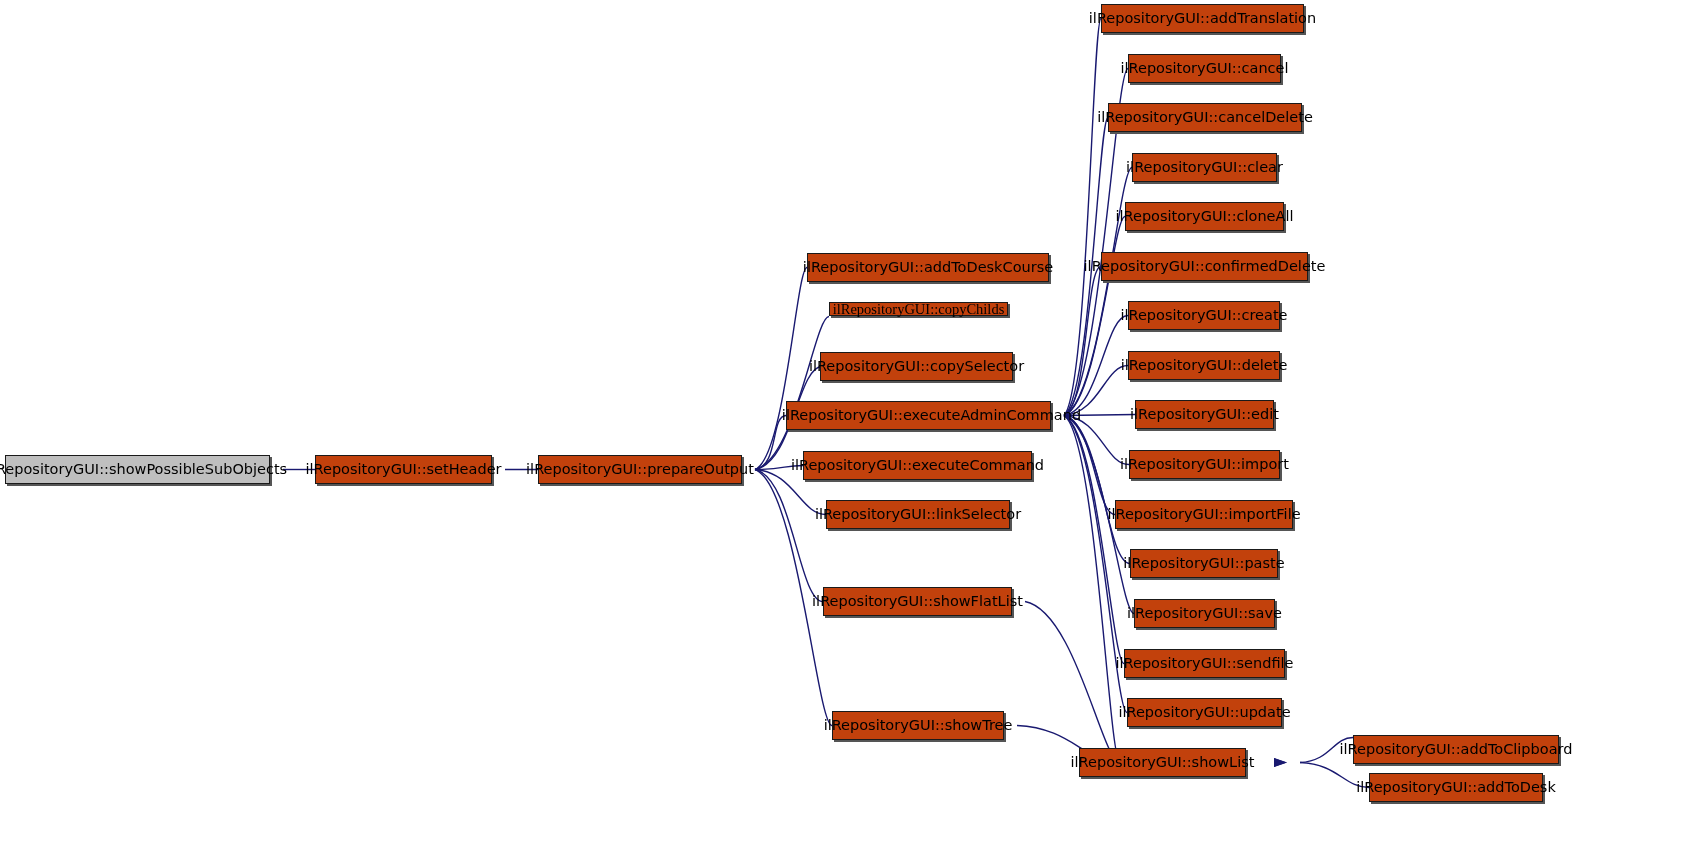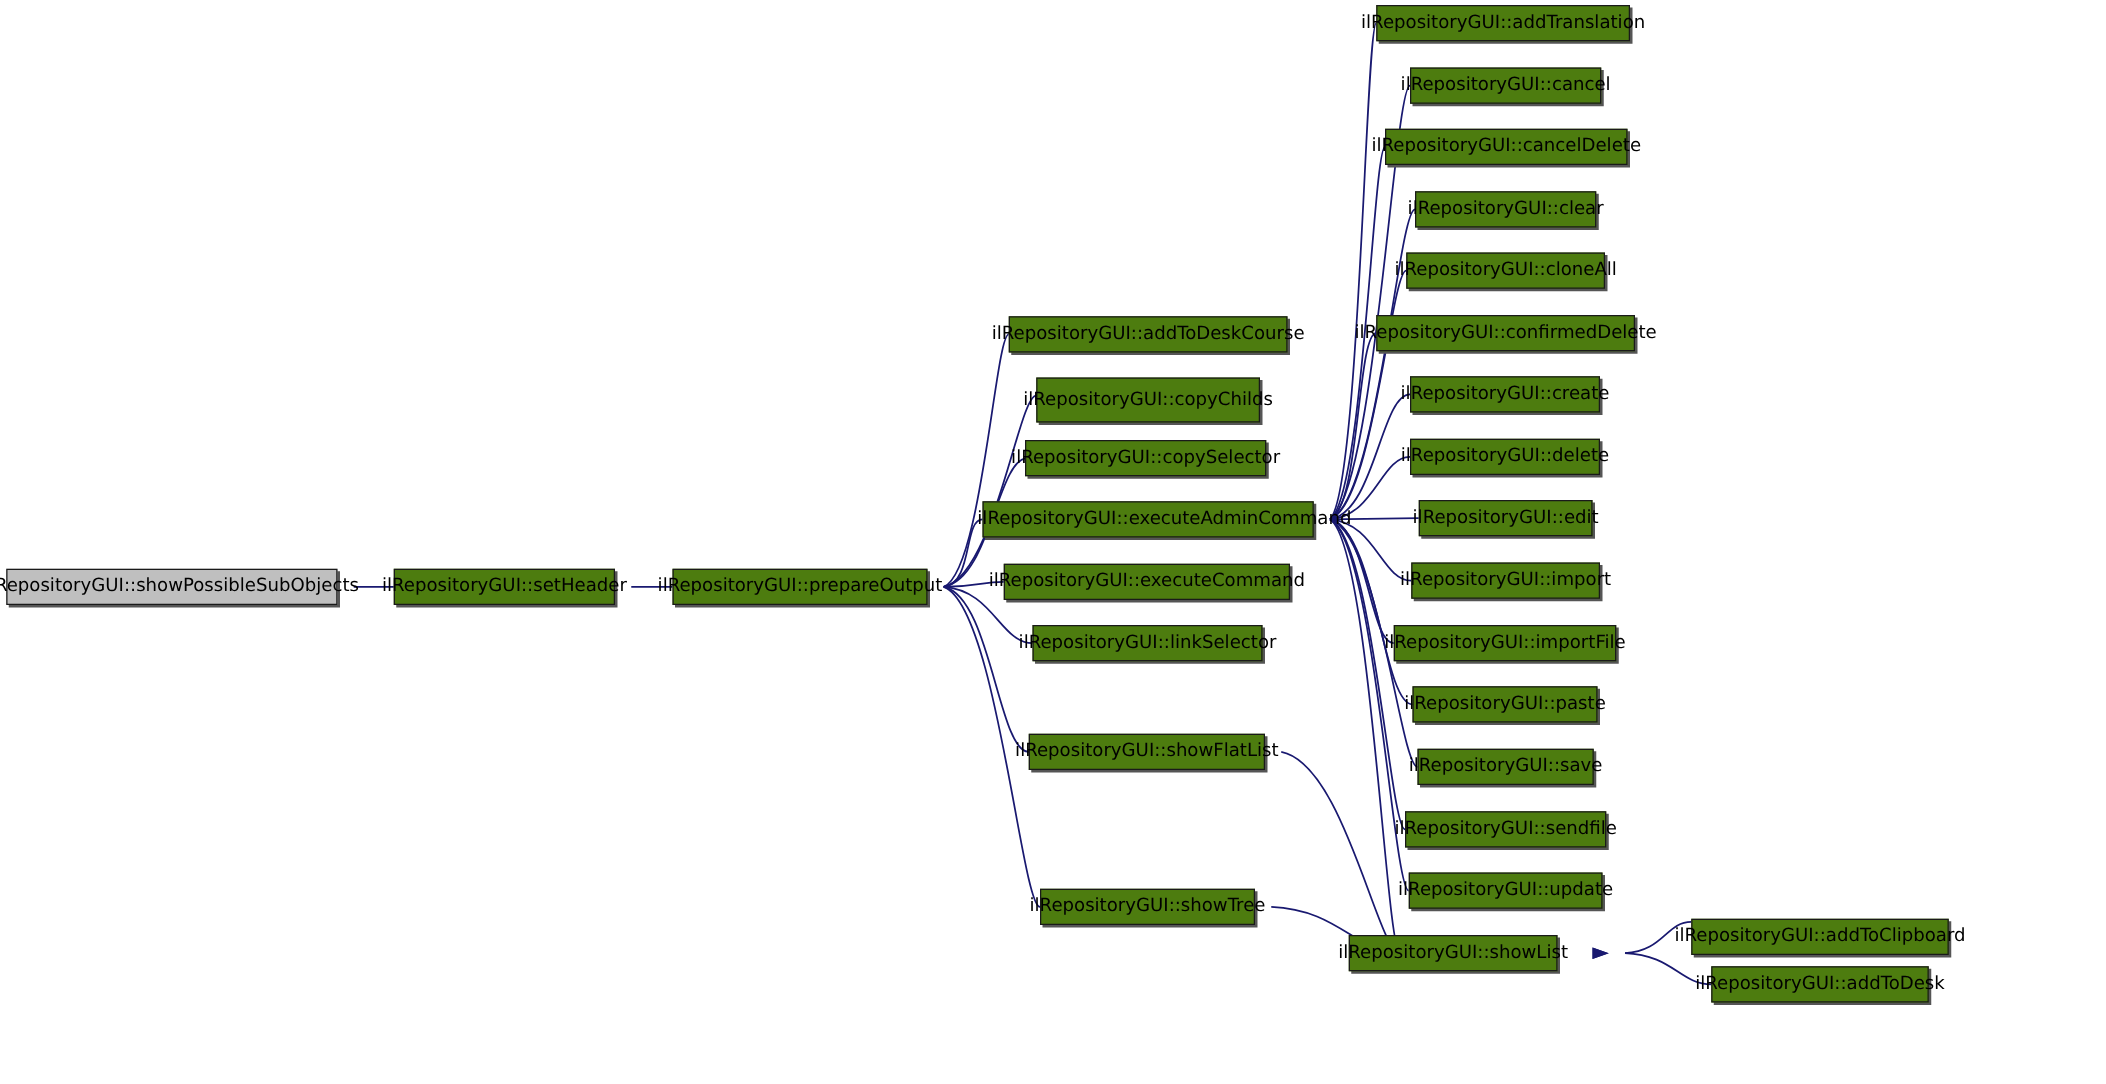--- a/index.html
+++ b/index.html
@@ -1,20 +1,20 @@
 <!DOCTYPE html>
 <html><head>
 <meta charset="utf-8">
 <title>Call Graph</title>
 <style>
   html,body{margin:0;padding:0;background:#ffffff;}
   body{font-family:"DejaVu Sans","Liberation Sans",sans-serif;}
   #graph{position:relative;width:1685px;height:867px;background:#ffffff;overflow:hidden;}
   #edges{position:absolute;left:0;top:0;width:1685px;height:867px;pointer-events:none;}
-  .node{position:absolute;box-sizing:border-box;background:#4d7c0f;border:1px solid #1a1a1a;
+  .node{position:absolute;box-sizing:border-box;background:#c2410c;border:1px solid #1a1a1a;
         display:flex;align-items:center;justify-content:center;white-space:nowrap;
         font-size:14.5px;color:#000000;letter-spacing:0px;}
   .node .lbl{line-height:1;padding:0 7px;}
   .node.shadow{box-shadow:2px 2px 0 0 #555555;}
   .node.current{background:#bfbfbf;}
 </style>
 </head>
 <body>
 
 <div id="graph">
@@ -83,24 +83,24 @@
   <div id="nodes">
       <div class="node current shadow" style="left: 5px; top: 455px; width: 265px; height: 29px;">
         <span class="lbl">ilRepositoryGUI::showPossibleSubObjects</span>
       </div>
       <div class="node shadow" style="left: 315px; top: 455px; width: 177px; height: 29px;">
         <span class="lbl">ilRepositoryGUI::setHeader</span>
       </div>
       <div class="node shadow" style="left: 538px; top: 455px; width: 204px; height: 29px;">
         <span class="lbl">ilRepositoryGUI::prepareOutput</span>
       </div>
-      <div class="node shadow" style="left: 807px; top: 253px; width: 223px; height: 29px;">
+      <div class="node shadow" style="left: 807px; top: 253px; width: 242px; height: 29px;">
         <span class="lbl">ilRepositoryGUI::addToDeskCourse</span>
       </div>
-      <div class="node shadow" style="left: 829px; top: 302px; width: 179px; height: 36px;">
+      <div class="node shadow" style="left: 829px; top: 302px; width: 179px; height: 14px; font-family: Liberation Serif, serif;">
         <span class="lbl">ilRepositoryGUI::copyChilds</span>
       </div>
       <div class="node shadow" style="left: 820px; top: 352px; width: 193px; height: 29px;">
         <span class="lbl">ilRepositoryGUI::copySelector</span>
       </div>
       <div class="node shadow" style="left: 786px; top: 401px; width: 265px; height: 29px; padding-left: 26px;">
         <span class="lbl">ilRepositoryGUI::executeAdminCommand</span>
       </div>
       <div class="node shadow" style="left: 803px; top: 451px; width: 229px; height: 29px;">
         <span class="lbl">ilRepositoryGUI::executeCommand</span>

